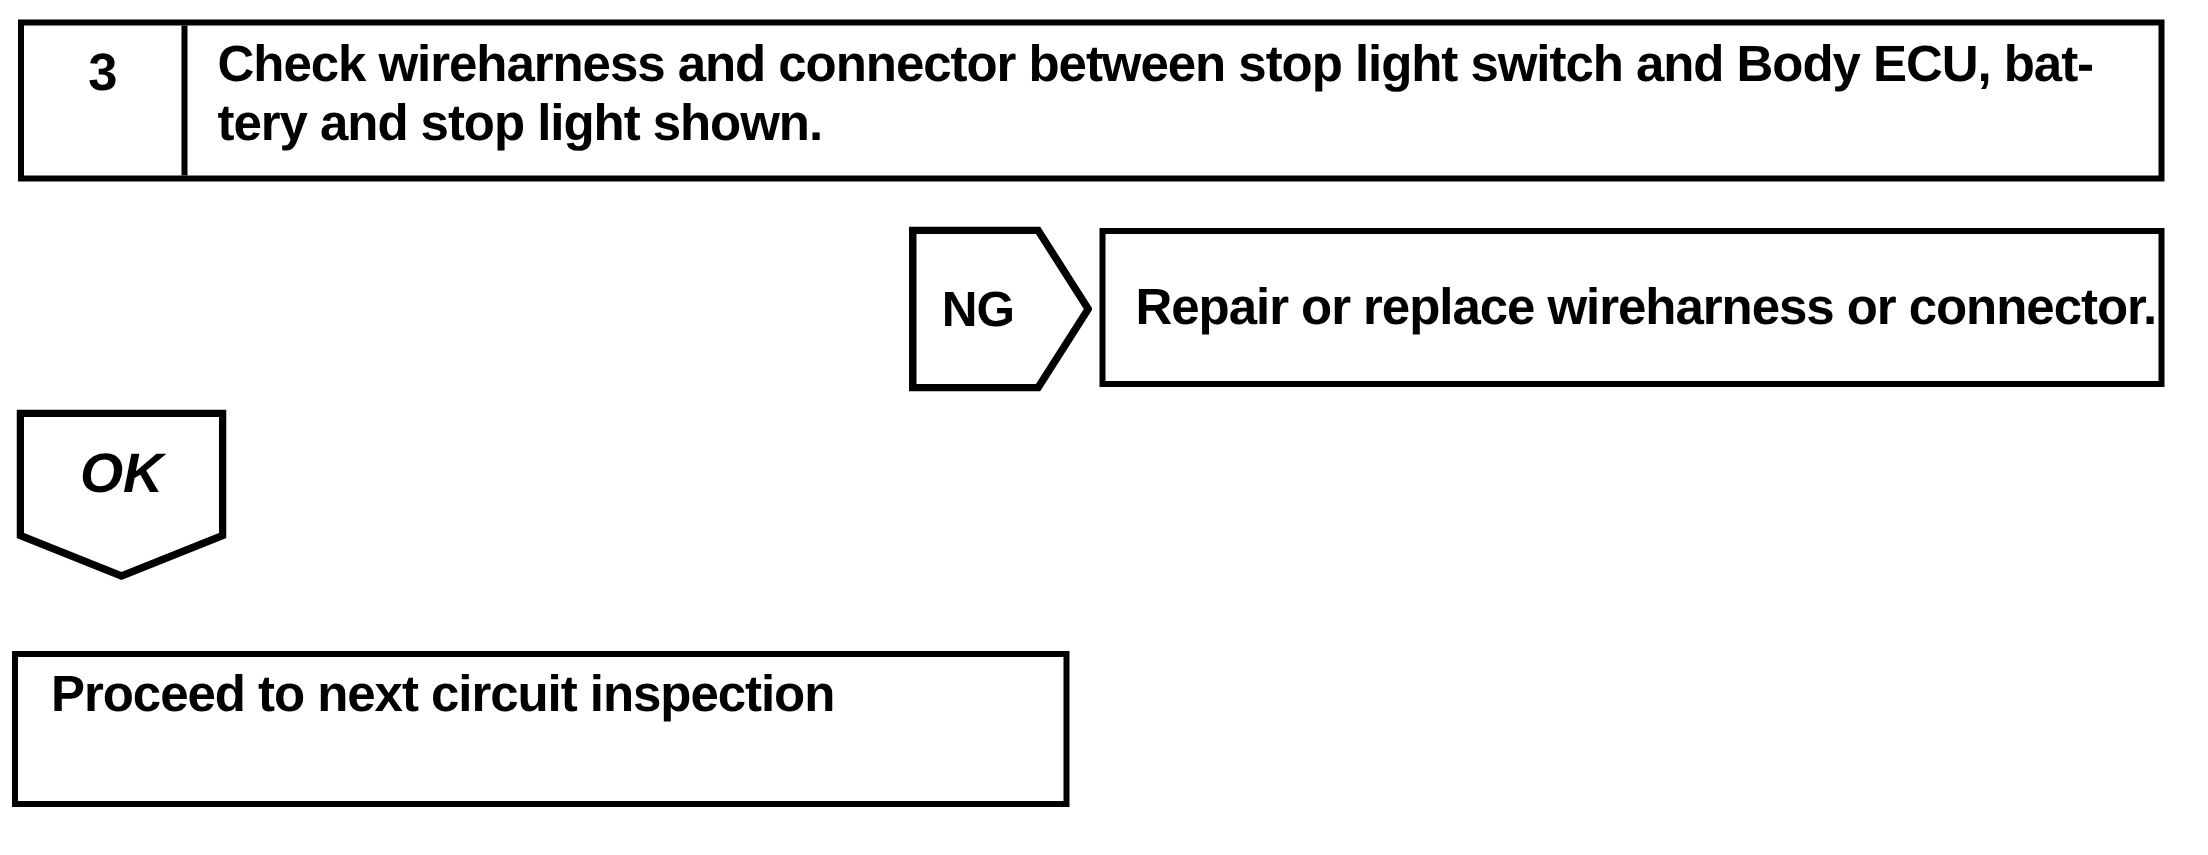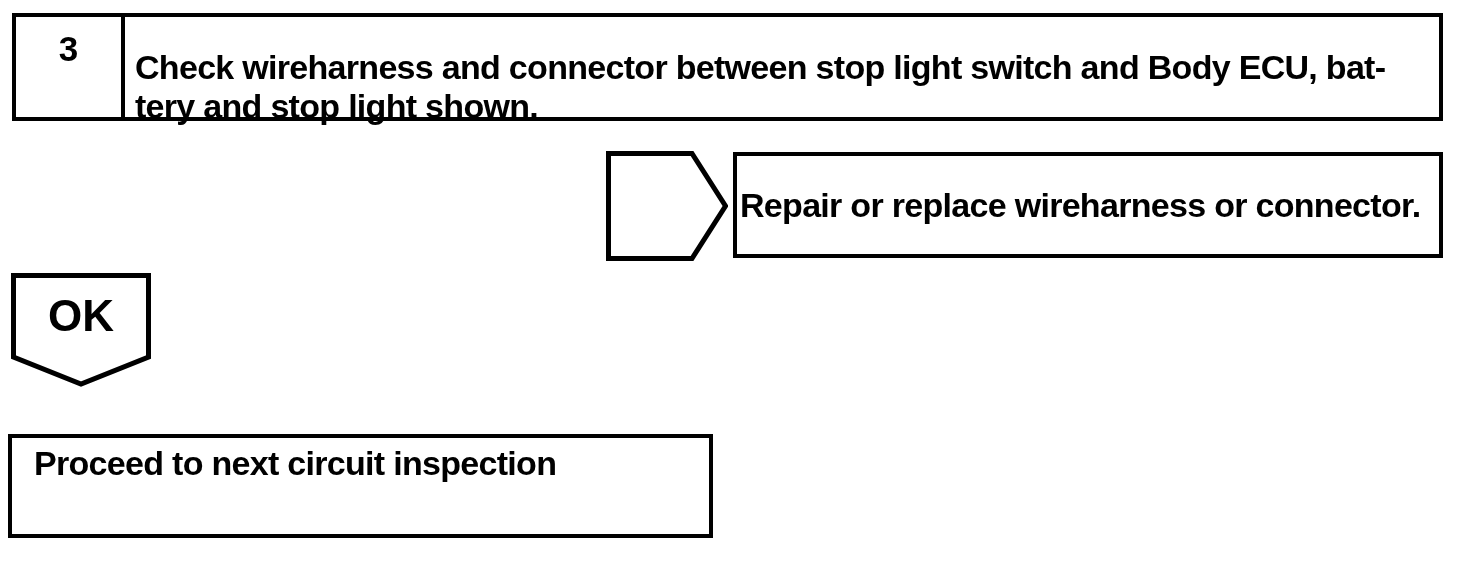--- a/index.html
+++ b/index.html
@@ -30,58 +30,58 @@
   }
   .step-number-cell {
     width: 109px;
     border-right: 4px solid #000;
     text-align: center;
     padding-top: 12px;
     font-size: 35px;
   }
   .step-text {
     flex: 1;
-    padding: 7px 0 0 10px;
+    padding: 7px 0 0 20px;
     font-size: 34px;
     line-height: 39px;
     letter-spacing: -0.7px;
-    margin-top: 24px;
   }
 
   
   .ng-shape { position: absolute; left: 606px; top: 151px; }
   .ng-label {
     position: absolute;
     left: 606px; top: 151px;
     width: 92px; height: 110px;
     display: flex; align-items: center; justify-content: center;
     font-size: 33px; letter-spacing: -0.5px;
   }
 
   
   .repair-box {
     position: absolute;
     left: 733px; top: 152px;
     width: 710px; height: 106px;
     border: 4px solid #000;
     display: flex; align-items: center;
-    padding-left: 3px;
+    padding-left: 20px;
     font-size: 34px;
     letter-spacing: -0.7px;
     background: #fff;
   }
 
   
   .ok-shape { position: absolute; left: 11px; top: 273px; }
   .ok-label {
     position: absolute;
     left: 11px; top: 273px;
     width: 140px; height: 86px;
     display: flex; align-items: center; justify-content: center;
-    font-size: 44px;
+    font-size: 37px;
+    font-style: italic;
   }
 
   
   .proceed-box {
     position: absolute;
     left: 8px; top: 434px;
     width: 705px; height: 104px;
     border: 4px solid #000;
     padding: 3px 0 16px 22px;
     font-size: 34px;
@@ -101,20 +101,21 @@
     </div>
     <div class="step-text">
       <div class="line">Check wireharness and connector between stop light switch and Body ECU, bat-</div>
       <div class="line">tery and stop light shown.</div>
     </div>
   </div>
 
   <svg class="ng-shape" width="122" height="110" viewBox="0 0 122 110" aria-hidden="true">
     <polygon points="2.5,2.5 86,2.5 119.5,55 86,107.5 2.5,107.5" fill="#ffffff" stroke="#000000" stroke-width="5" stroke-linejoin="miter"></polygon>
   </svg>
+  <div class="ng-label">NG</div>
 
   <div class="repair-box">
     <span class="line">Repair or replace wireharness or connector.</span>
   </div>
 
   <svg class="ok-shape" width="140" height="114" viewBox="0 0 140 114" aria-hidden="true">
     <polygon points="2.5,2.5 137.5,2.5 137.5,84 70,111 2.5,84" fill="#ffffff" stroke="#000000" stroke-width="5" stroke-linejoin="miter"></polygon>
   </svg>
   <div class="ok-label">OK</div>
 

